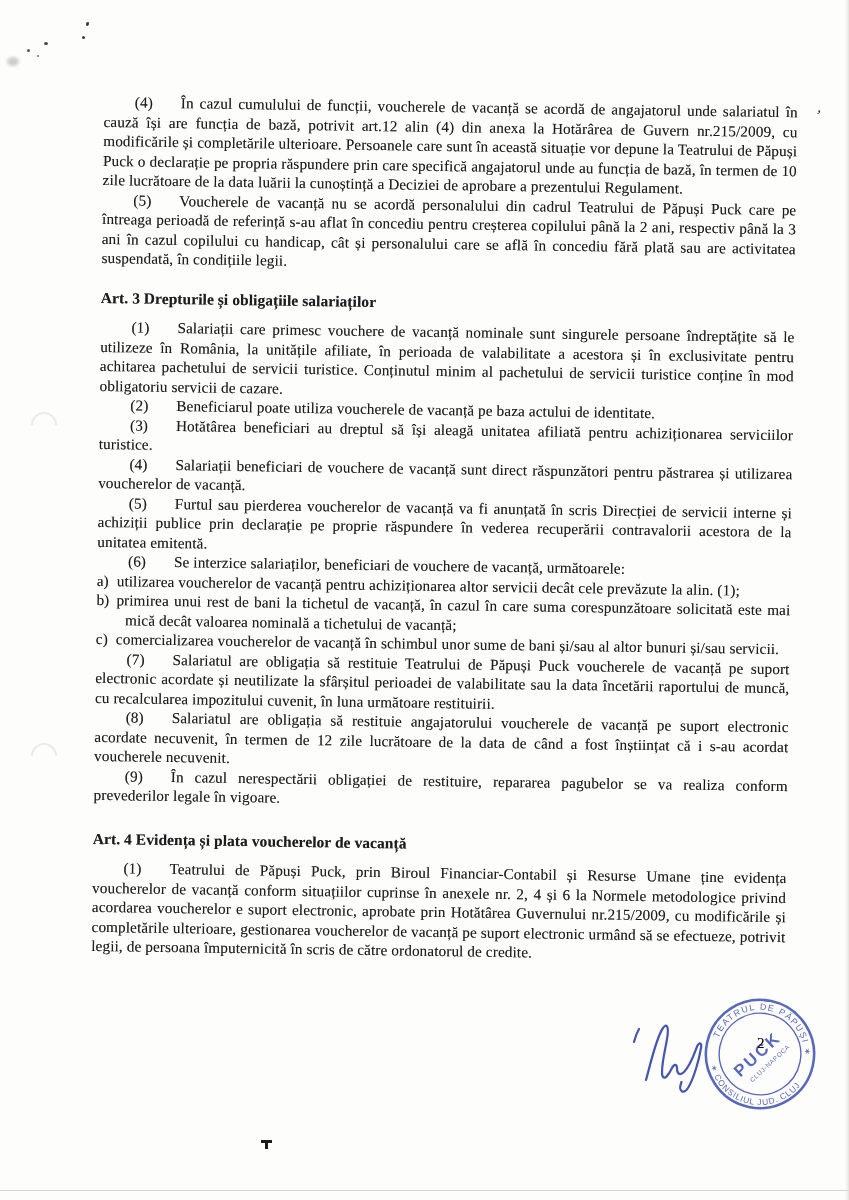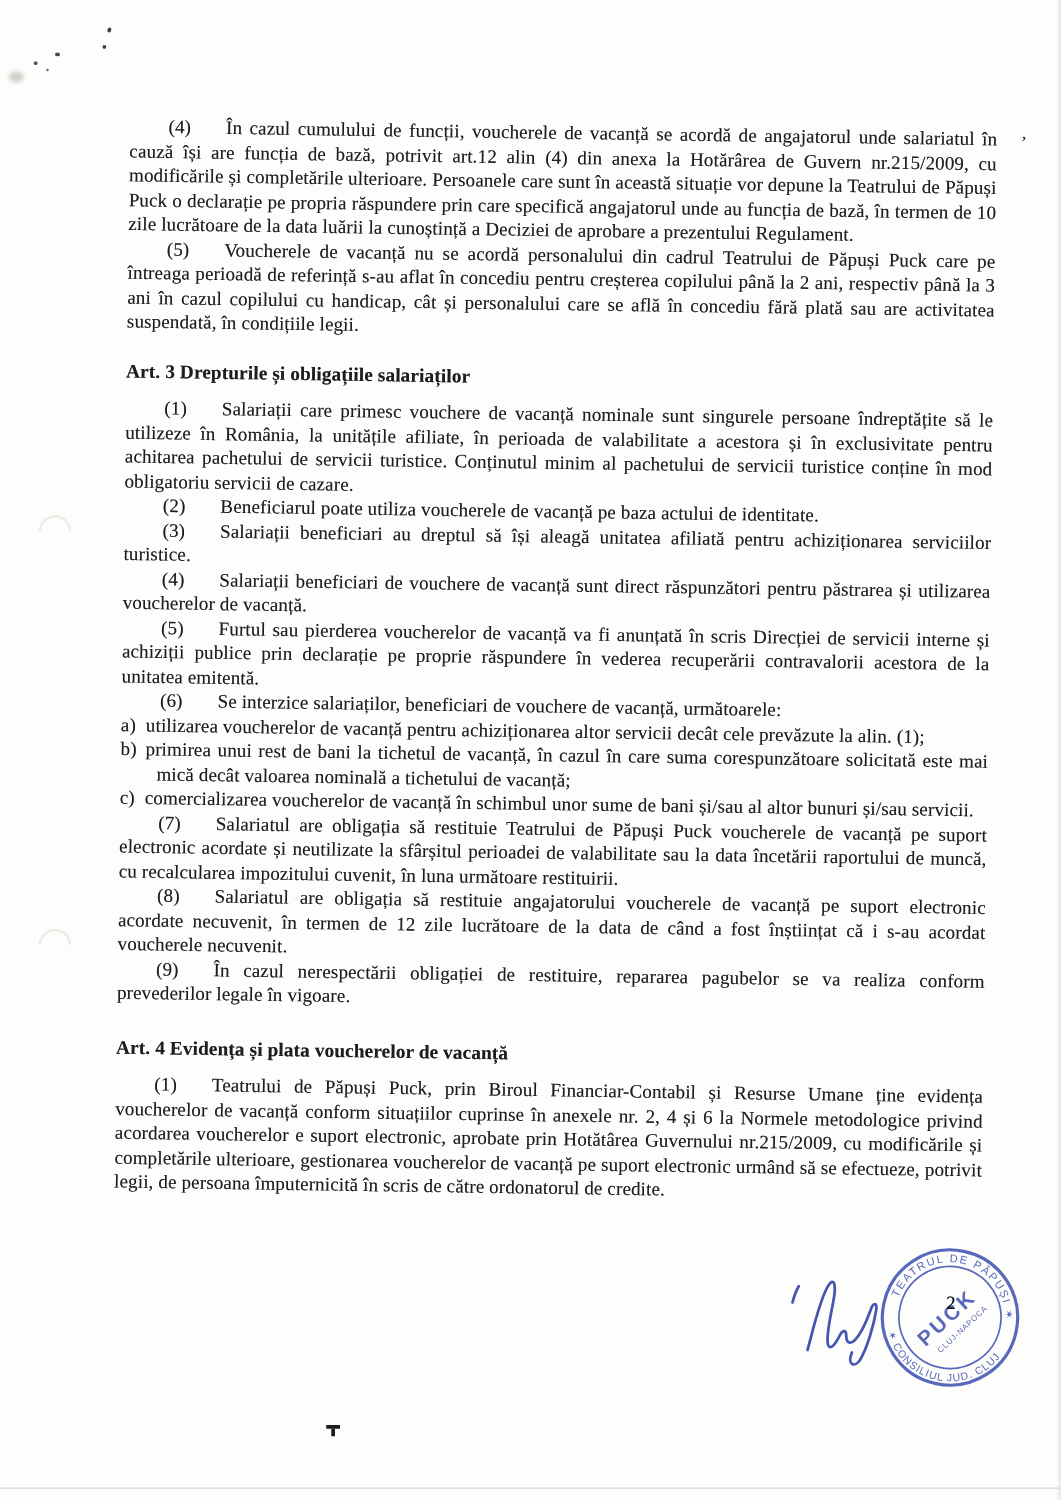--- a/index.html
+++ b/index.html
@@ -78,21 +78,21 @@
   <div class="doc">
 
     <p class="para"><span class="num">(4)</span><span>În cazul cumulului de funcții, voucherele de vacanță se acordă de angajatorul unde salariatul în cauză își are funcția de bază, potrivit art.12 alin (4) din anexa la Hotărârea de Guvern nr.215/2009, cu modificările și completările ulterioare. Persoanele care sunt în această situație vor depune la Teatrului de Păpuși Puck o declarație pe propria răspundere prin care specifică angajatorul unde au funcția de bază, în termen de 10 zile lucrătoare de la data luării la cunoștință a Deciziei de aprobare a prezentului Regulament.</span></p>
 
     <p class="para"><span class="num">(5)</span><span>Voucherele de vacanță nu se acordă personalului din cadrul Teatrului de Păpuși Puck care pe întreaga perioadă de referință s-au aflat în concediu pentru creșterea copilului până la 2 ani, respectiv până la 3 ani în cazul copilului cu handicap, cât și personalului care se află în concediu fără plată sau are activitatea suspendată, în condițiile legii.</span></p>
 
     <h3 class="art">Art. 3 Drepturile și obligațiile salariaților</h3>
 
     <p class="para"><span class="num">(1)</span><span>Salariații care primesc vouchere de vacanță nominale sunt singurele persoane îndreptățite să le utilizeze în România, la unitățile afiliate, în perioada de valabilitate a acestora și în exclusivitate pentru achitarea pachetului de servicii turistice. Conținutul minim al pachetului de servicii turistice conține în mod obligatoriu servicii de cazare.</span></p>
     <p class="para"><span class="num">(2)</span><span>Beneficiarul poate utiliza voucherele de vacanță pe baza actului de identitate.</span></p>
-    <p class="para"><span class="num">(3)</span><span>Salariații beneficiari au dreptul să își aleagă unitatea afiliată pentru achiziționarea serviciilor turistice.</span></p>
+    <p class="para"><span class="num">(3)</span><span>Hotătârea beneficiari au dreptul să își aleagă unitatea afiliată pentru achiziționarea serviciilor turistice.</span></p>
     <p class="para"><span class="num">(4)</span><span>Salariații beneficiari de vouchere de vacanță sunt direct răspunzători pentru păstrarea și utilizarea voucherelor de vacanță.</span></p>
     <p class="para"><span class="num">(5)</span><span>Furtul sau pierderea voucherelor de vacanță va fi anunțată în scris Direcției de servicii interne și achiziții publice prin declarație pe proprie răspundere în vederea recuperării contravalorii acestora de la unitatea emitentă.</span></p>
     <p class="para"><span class="num">(6)</span><span>Se interzice salariaților, beneficiari de  vouchere de vacanță, următoarele:</span></p>
 
     <p class="item"><span class="letter">a)</span><span>utilizarea voucherelor de vacanță pentru achiziționarea altor servicii decât cele prevăzute la alin. (1);</span></p>
     <p class="item"><span class="letter">b)</span><span>primirea unui rest de bani la tichetul de vacanță, în cazul în care suma corespunzătoare solicitată este mai mică decât valoarea nominală a tichetului de vacanță;</span></p>
     <p class="item"><span class="letter">c)</span><span>comercializarea voucherelor de vacanță în schimbul unor sume de bani și/sau al altor bunuri și/sau servicii.</span></p>
 
     <p class="para"><span class="num">(7)</span><span>Salariatul are obligația să restituie Teatrului de Păpuși Puck voucherele de vacanță pe suport electronic acordate și neutilizate la sfârșitul perioadei de valabilitate sau la data încetării raportului de muncă, cu recalcularea impozitului cuvenit, în luna următoare restituirii.</span></p>
     <p class="para"><span class="num">(8)</span><span>Salariatul are obligația să restituie angajatorului voucherele de vacanță pe suport electronic acordate necuvenit, în termen de 12 zile lucrătoare de la data de când a fost înștiințat că i s-au acordat voucherele necuvenit.</span></p>

